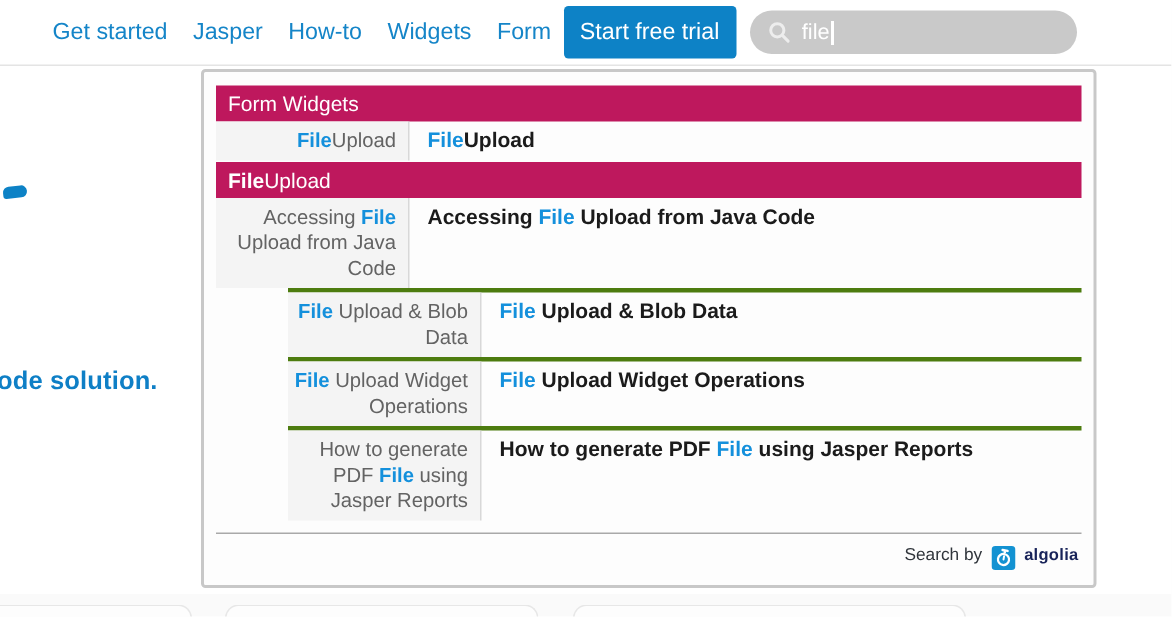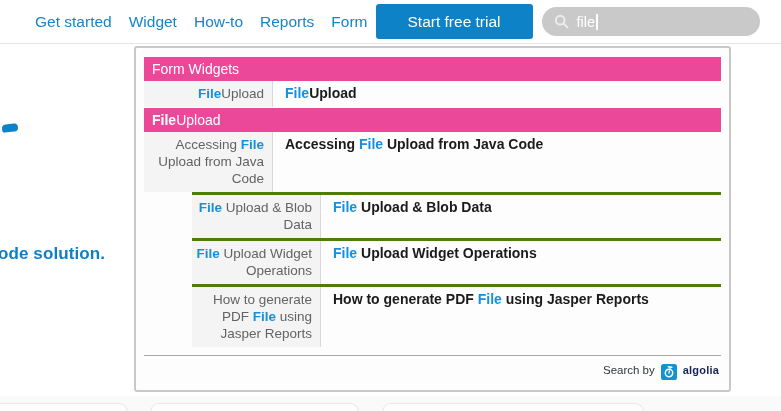--- a/index.html
+++ b/index.html
@@ -37,21 +37,21 @@
     position:absolute; left:0; top:0; width:781px; height:44px;
     background:#ffffff; border-bottom:1px solid #e4e4e4;
     display:flex; align-items:center; z-index:5;
   }
   .nav-link {
     color:#1585c8; font-size:15.5px; margin-left:17px; cursor:pointer;
     white-space:nowrap;
   }
   .nav-link.first { margin-left:35px; }
   .cta-button {
-    margin-left:8px; height:35px; padding:0 32px;
+    margin-left:8px; height:35px; padding:0 11px;
     background:#0d82c6; color:#ffffff; border:none; border-radius:3px;
     font-size:15.5px; font-family:inherit; cursor:pointer; white-space:nowrap;
   }
   .search-pill {
     margin-left:9px; width:218px; height:29px; border-radius:15px;
     background:#c9c9c9; display:flex; align-items:center; padding:0 12px;
   }
   .search-pill svg { flex:0 0 auto; }
   .search-text {
     color:#ffffff; font-size:14.5px; margin-left:8px; white-space:pre;
@@ -61,21 +61,21 @@
     vertical-align:-3px; margin-left:1px;
   }
 
   
   .dropdown {
     position:absolute; left:134px; top:46px; width:597px; height:346px;
     background:#fdfdfd; border:2px solid #c8c8c8; border-radius:3px;
     padding:8px; z-index:4; display:flex; flex-direction:column;
   }
   .dd-header {
-    background:#ec4899; color:#ffffff; font-size:14px;
+    background:#be185d; color:#ffffff; font-size:14px;
     line-height:24px; min-height:24px; padding:0 8px; margin-top:1px;
   }
   .dd-header .b { font-weight:bold; }
   .dd-row { display:flex; align-items:stretch; }
   .dd-row + .dd-row { border-top:3px solid #4d7c0f;margin-left:48px; }
   .cell-left {
     width:128px; flex:0 0 128px; background:#f4f4f4;
     text-align:right; padding:4px 8px 5px 4px;
     color:#636363; font-size:13.5px; line-height:17px;
   }
@@ -101,23 +101,23 @@
 <div class="bg-heading-frag"></div>
 <div class="bg-text-frag">ode solution.</div>
 <div class="bg-bottom-strip">
   <div class="bg-card c1" style="position:absolute;top:7px;"></div>
   <div class="bg-card c2" style="position:absolute;top:7px;"></div>
   <div class="bg-card c3" style="position:absolute;top:7px;"></div>
 </div>
 
 <header class="navbar">
   <a class="nav-link first">Get started</a>
-  <a class="nav-link">Widget</a>
+  <a class="nav-link">Jasper</a>
   <a class="nav-link">How-to</a>
-  <a class="nav-link">Reports</a>
+  <a class="nav-link">Widgets</a>
   <a class="nav-link">Form</a>
   <button class="cta-button">Start free trial</button>
   <div class="search-pill">
     <span style="display:flex;">
       <svg width="15" height="15" viewBox="0 0 15 15">
         <circle cx="6.2" cy="6.2" r="4.4" fill="none" stroke="#ededed" stroke-width="2"></circle>
         <line x1="9.6" y1="9.6" x2="13.4" y2="13.4" stroke="#ededed" stroke-width="2" stroke-linecap="round"></line>
       </svg>
     </span>
     <span class="search-text">file</span>

